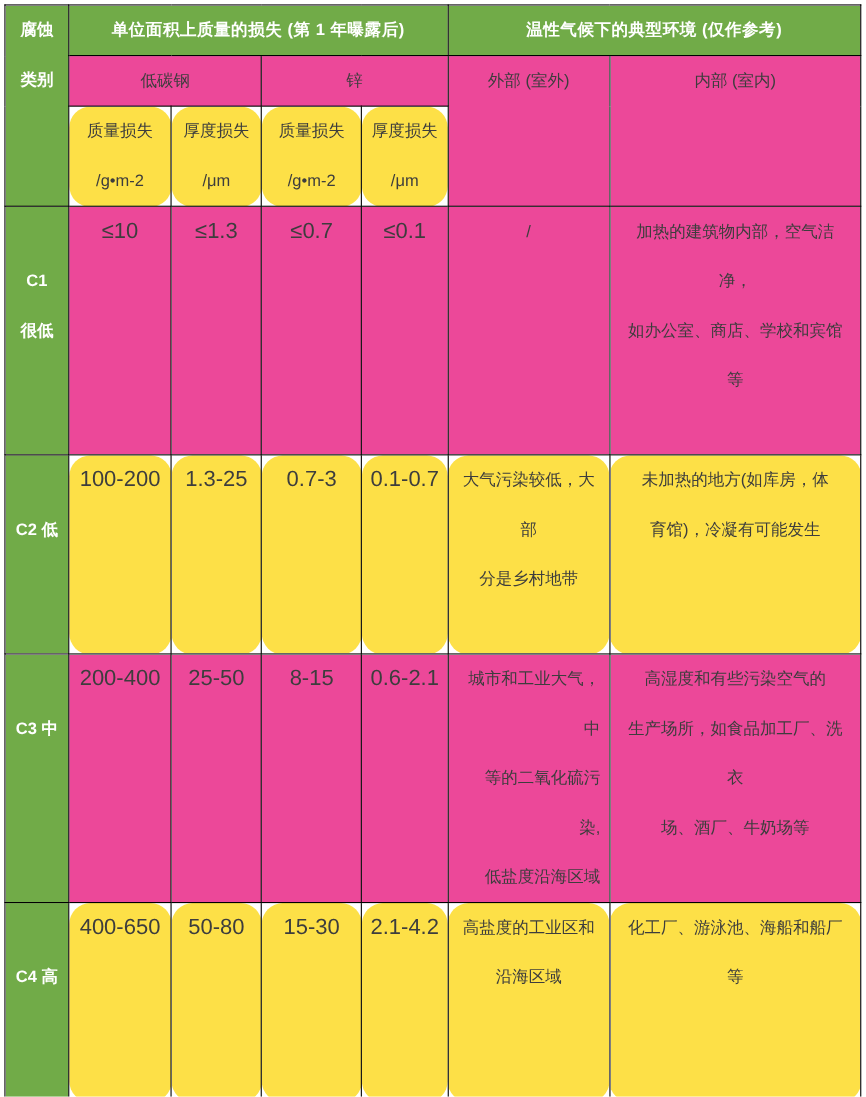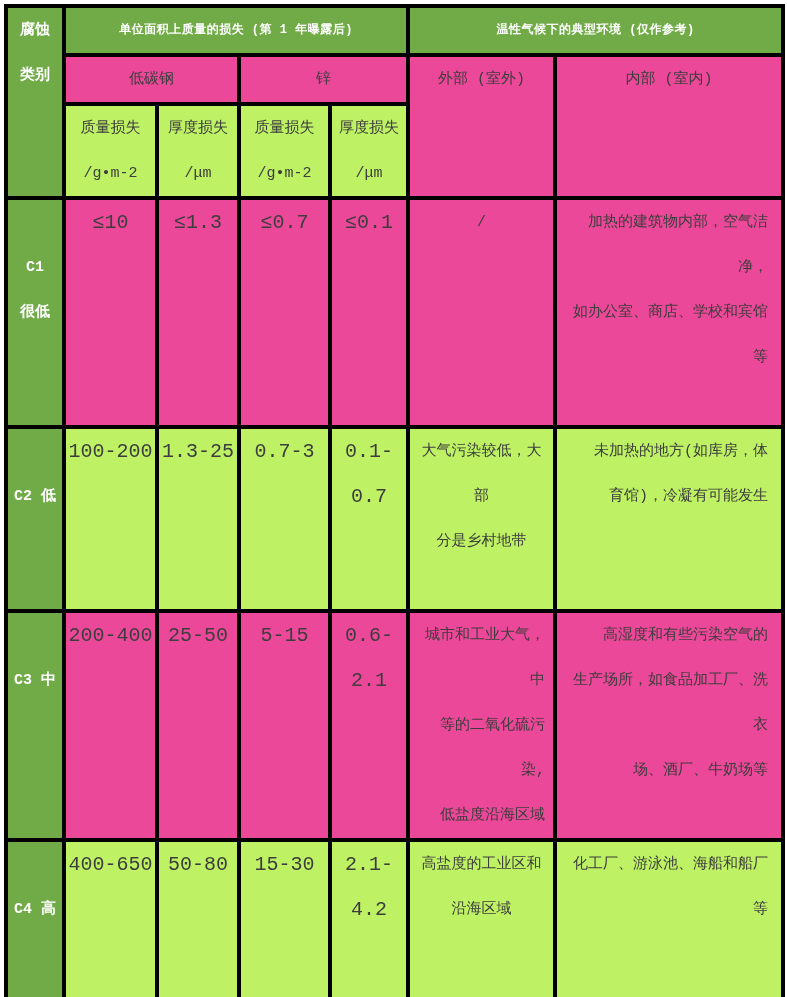--- a/index.html
+++ b/index.html
@@ -5,45 +5,44 @@
   html,body{margin:0;padding:0;background:#ffffff;}
   .page{
     width:787px;height:997px;box-sizing:border-box;padding:4px;
     background:#ffffff;overflow:hidden;
     font-family:"Liberation Sans","DejaVu Sans",sans-serif;
   }
   table.grid{
     table-layout:fixed;border-collapse:collapse;width:779px;
   }
   td{
-    border:4px solid #000000;
+    border:1px solid #000000;
     vertical-align:top;
     line-height:45px;
     font-size:15px;
     color:#3d3d3d;
     white-space:pre-line;
     overflow:hidden;
     padding:0;
-    font-family:Liberation Mono, monospace;
   }
   
   tr.r1{height:45px;} tr.r2{height:46px;} tr.r3{height:90px;}
   tr.b1{height:88px;} tr.b2{height:139px;} tr.b3{height:221px;}
   tr.b4{height:89px;}
   
   .dark{background:#71ab48;color:#ffffff;font-weight:bold;text-align:center;}
   .shadeA{background:#ec4899;}
-  .shadeB{background:#bef264;}
+  .shadeB{background:#fde047;border-radius:19px;}
   .center{text-align:center;}
   .num{text-align:center;font-size:20px;}
-  .indoor{text-align:right;padding:0 13px;}
+  .indoor{text-align:center;padding:0 13px;}
   .outdoor{padding:0 8px;}
   .label-main{display:block;white-space:pre-line;}
   .label-sub{display:block;text-decoration:underline;text-underline-offset:5px;}
-  .group-title{font-size:12px;letter-spacing:0.5px;}
+  .group-title{font-size:15px;letter-spacing:0.5px;}
 </style>
 </head>
 <body>
 
 <div class="page">
 <table class="grid">
   <colgroup>
     <col style="width:58px">
         <col style="width:93px">
         <col style="width:82px">
@@ -110,21 +109,21 @@
 育馆)，冷凝有可能发生</td>
   </tr>
 
   <tr class="b3">
     <td class="dark">
       <span class="label-main">C3 中</span>
       <span class="label-sub"></span>
     </td>
     <td class="shadeA num">200-400</td>
     <td class="shadeA num">25-50</td>
-    <td class="shadeA num">5-15</td>
+    <td class="shadeA num">8-15</td>
     <td class="shadeA num">0.6-2.1</td>
     <td class="shadeA outdoor" style="text-align:right">城市和工业大气，
 中
 等的二氧化硫污
 染,
 低盐度沿海区域</td>
     <td class="shadeA indoor">高湿度和有些污染空气的
 生产场所，如食品加工厂、洗衣
 场、酒厂、牛奶场等</td>
   </tr>

